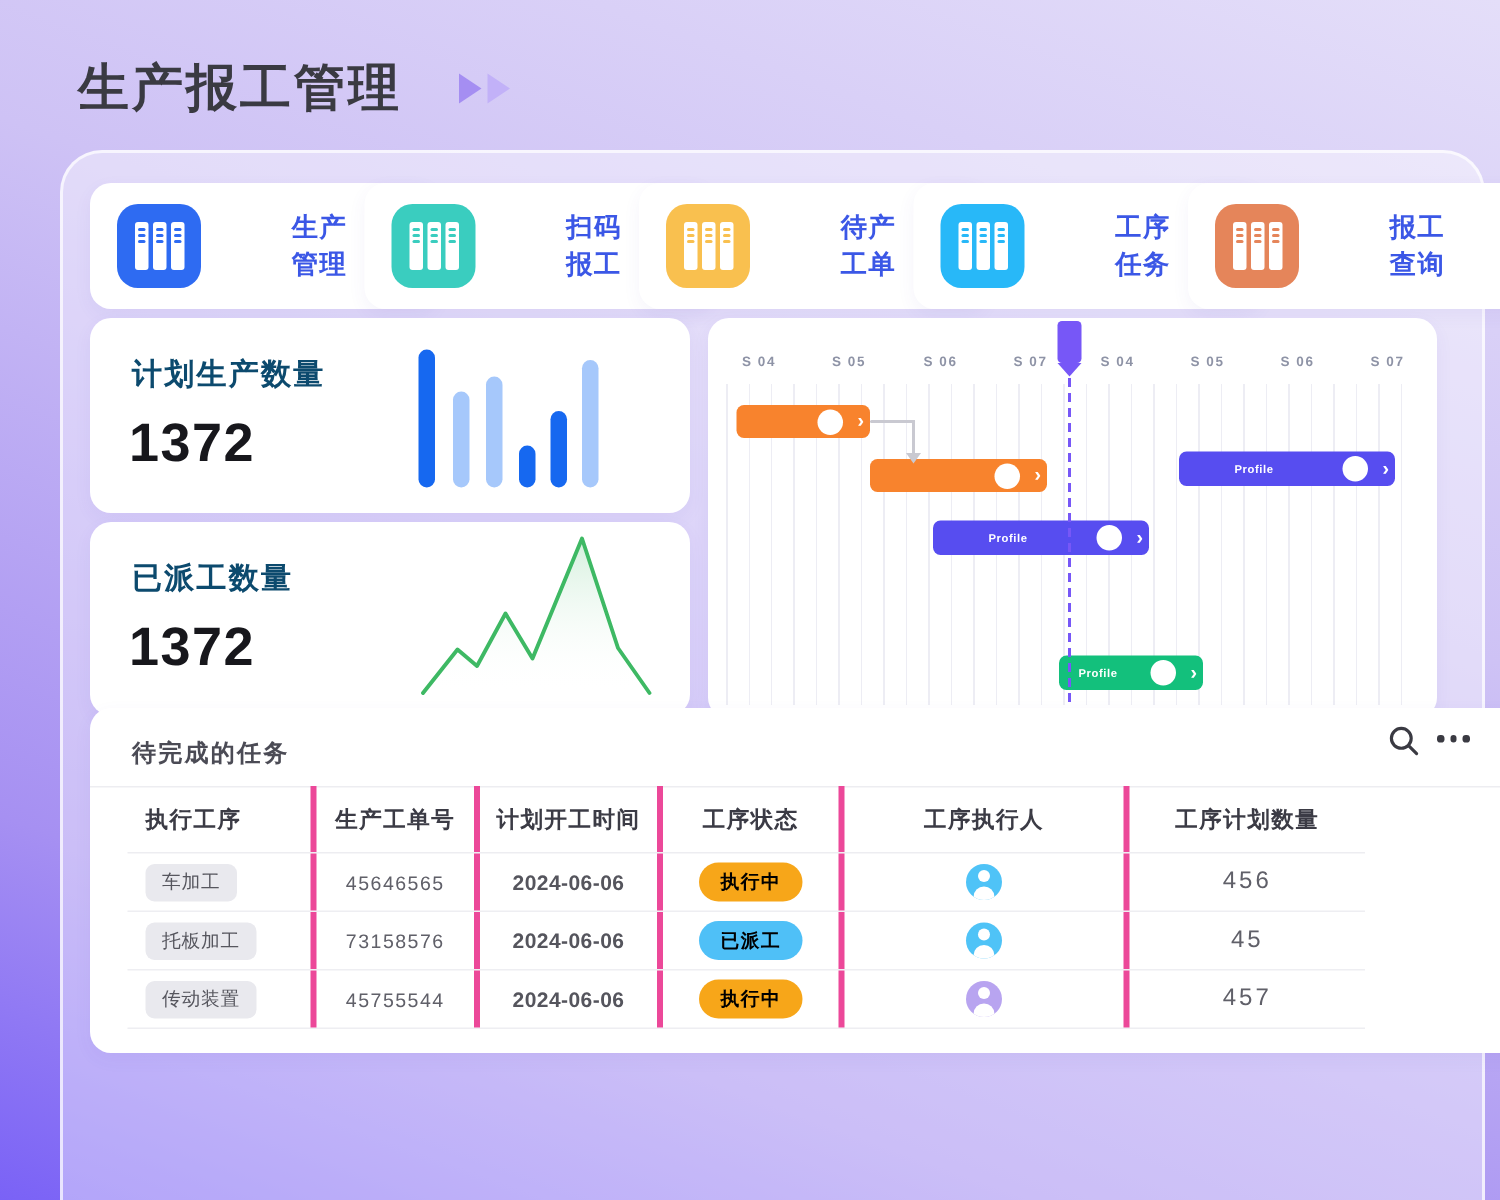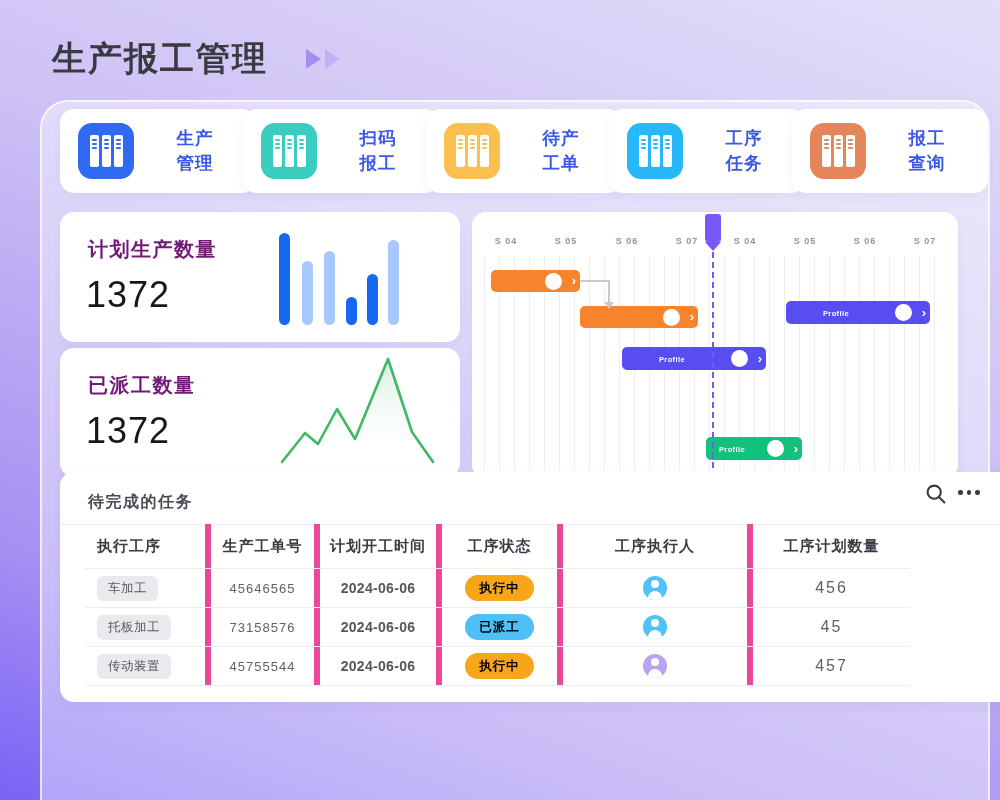--- a/index.html
+++ b/index.html
@@ -10,32 +10,32 @@
   .page-title{position:absolute;left:52px;top:36px;font-size:34px;font-weight:800;color:#3a3a42;letter-spacing:2px;}
   .title-arrow{position:absolute;top:49px;width:0;height:0;border-top:10px solid transparent;border-bottom:10px solid transparent;}
   .title-arrow.a1{left:306px;border-left:15px solid #a58ef2;}
   .title-arrow.a2{left:325px;border-left:15px solid #c2b1f8;}
   
   .main-panel{position:absolute;left:40px;top:100px;width:950px;height:700px;box-sizing:border-box;
     background:rgba(255,255,255,0.42);border:2px solid rgba(255,255,255,0.7);border-bottom:none;
     border-radius:28px 28px 0 0;}
   .card{position:absolute;background:#fff;border-radius:14px;box-shadow:0 4px 12px rgba(90,70,190,0.06);}
   
-  .nav-card{top:109px;height:84px;width:196px;cursor:pointer;}
+  .nav-card{top:122px;height:84px;width:196px;cursor:pointer;padding-left:36px;}
   .nav-icon{position:absolute;left:18px;top:14px;width:56px;height:56px;border-radius:14px;background:var(--c,#2e6bf2);
     display:flex;align-items:center;justify-content:center;gap:3px;}
   .book{width:9px;height:32px;background:#fff;border-radius:2px;padding-top:4px;box-sizing:border-box;
     display:flex;flex-direction:column;gap:2px;align-items:center;}
   .book i{display:block;width:5px;height:2px;background:var(--c,#2e6bf2);border-radius:1px;}
   .nav-label{position:absolute;left:74px;right:0;top:0;bottom:0;display:flex;flex-direction:column;
     align-items:center;justify-content:center;color:#3b57e6;font-size:17.5px;font-weight:700;line-height:25px;letter-spacing:1px;}
   
   .stat-card{left:60px;width:400px;}
-  .stat-label{position:absolute;left:28px;top:24px;font-size:20px;font-weight:600;color:#701a75;letter-spacing:1.5px;}
-  .stat-value{position:absolute;left:26px;top:62px;font-size:36px;font-weight:400;color:#17171c;letter-spacing:1px;}
+  .stat-label{position:absolute;left:28px;top:24px;font-size:20px;font-weight:600;color:#0c4a6e;letter-spacing:1.5px;}
+  .stat-value{position:absolute;left:26px;top:62px;font-size:36px;font-weight:700;color:#17171c;letter-spacing:1px;}
   #mini-bars{position:absolute;left:216px;top:19px;width:132px;height:94px;}
   .mbar{position:absolute;bottom:0;width:11px;border-radius:6px;}
   #mini-line{position:absolute;left:215px;top:4px;}
   
   .gantt-card{left:472px;top:212px;width:486px;height:267px;overflow:hidden;}
   .g-label{position:absolute;top:24px;transform:translateX(-50%);font-size:9px;font-weight:700;color:#8e93a6;letter-spacing:1px;white-space:nowrap;}
   .gantt-grid{position:absolute;left:12px;right:10px;top:44px;bottom:9px;
     background:repeating-linear-gradient(90deg,#ededf4 0 1px,transparent 1px 15px);}
   .g-bar{position:absolute;border-radius:5px;cursor:pointer;}
   .g-bar .circ{position:absolute;right:18px;top:50%;width:17px;height:17px;margin-top:-8.5px;border-radius:50%;background:#fff;}
@@ -50,21 +50,21 @@
   .conn-a{position:absolute;left:132px;top:90px;width:0;height:0;border-left:5px solid transparent;border-right:5px solid transparent;border-top:7px solid #c9c9d1;}
   
   .table-card{left:60px;top:472px;width:995px;height:230px;text-decoration:underline;}
   .table-title{position:absolute;left:28px;top:20px;font-size:16px;font-weight:700;color:#4b4b55;letter-spacing:1.5px;}
   .tc-search{position:absolute;left:864px;top:10px;width:24px;height:24px;cursor:pointer;}
   .tc-more{position:absolute;left:898px;top:18px;display:flex;gap:4px;cursor:pointer;}
   .tc-more i{display:block;width:4.5px;height:4.5px;border-radius:50%;background:#3a3a42;}
   .tc-divider{position:absolute;left:0;right:0;top:52px;height:1px;background:#ededf1;}
   .tgrid{position:absolute;left:25px;top:52px;width:825px;}
   .trow{display:grid;grid-template-columns:126px 109px 122px 121px 190px 157px;align-items:center;}
-  .trow>div{height:100%;display:flex;align-items:center;justify-content:center;box-sizing:border-box;border-right:6px solid #ec4899;}
+  .trow>div{height:100%;display:flex;align-items:center;justify-content:center;box-sizing:border-box;border-right:4px solid #ec4899;}
   .trow>div:last-child{border-right:none;}
   .trow>div:first-child{justify-content:flex-start;padding-left:12px;}
   .thead{height:44px;border-bottom:1px solid #ededf1;}
   .thead>div{font-size:15px;font-weight:700;color:#3b3b45;letter-spacing:1px;}
   .tdata{height:38px;border-bottom:1px solid #eeeef2;cursor:pointer;}
   .proc-badge{background:#e9e9ee;color:#56565e;font-size:12.5px;padding:4px 11px;border-radius:6px;letter-spacing:0.5px;}
   .order-no{font-size:13px;color:#606069;letter-spacing:1px;}
   .start-date{font-size:14px;font-weight:700;color:#55555d;letter-spacing:0.3px;}
   .status-pill{color:#000000;font-size:12.5px;font-weight:600;padding:4.5px 14px;border-radius:13px;letter-spacing:1px;}
   .qty{font-size:16px;color:#606069;letter-spacing:2px;}

